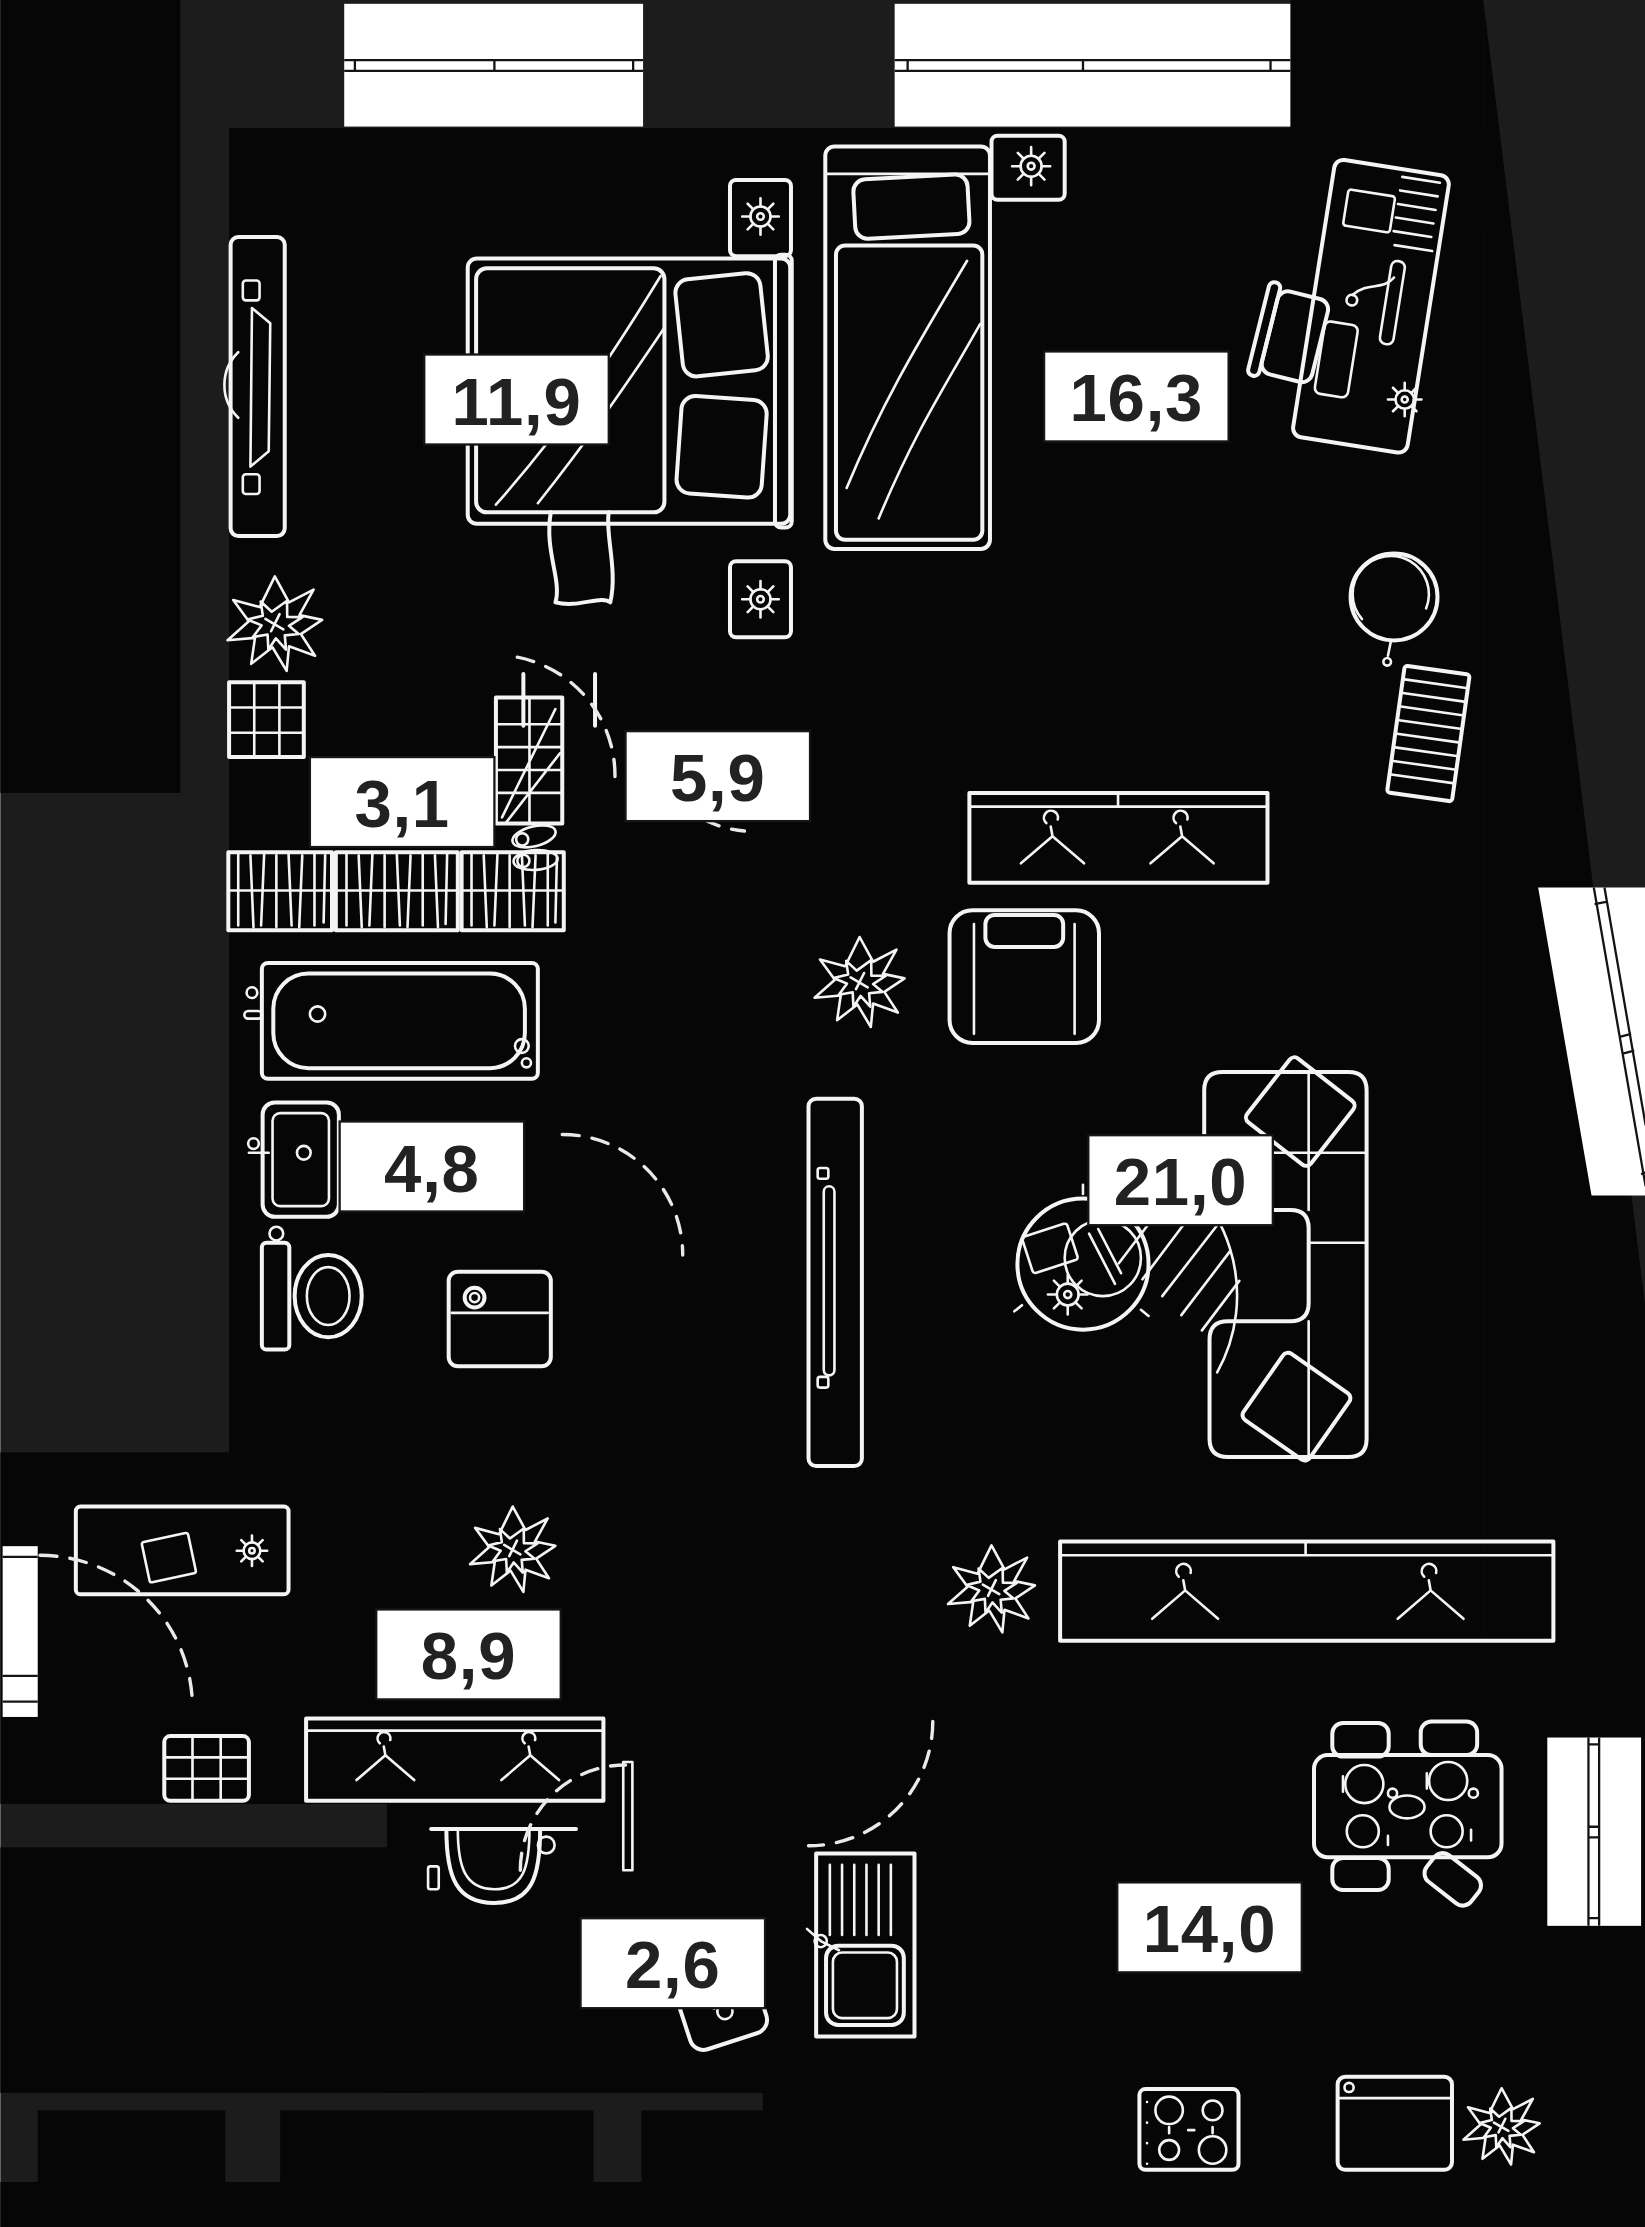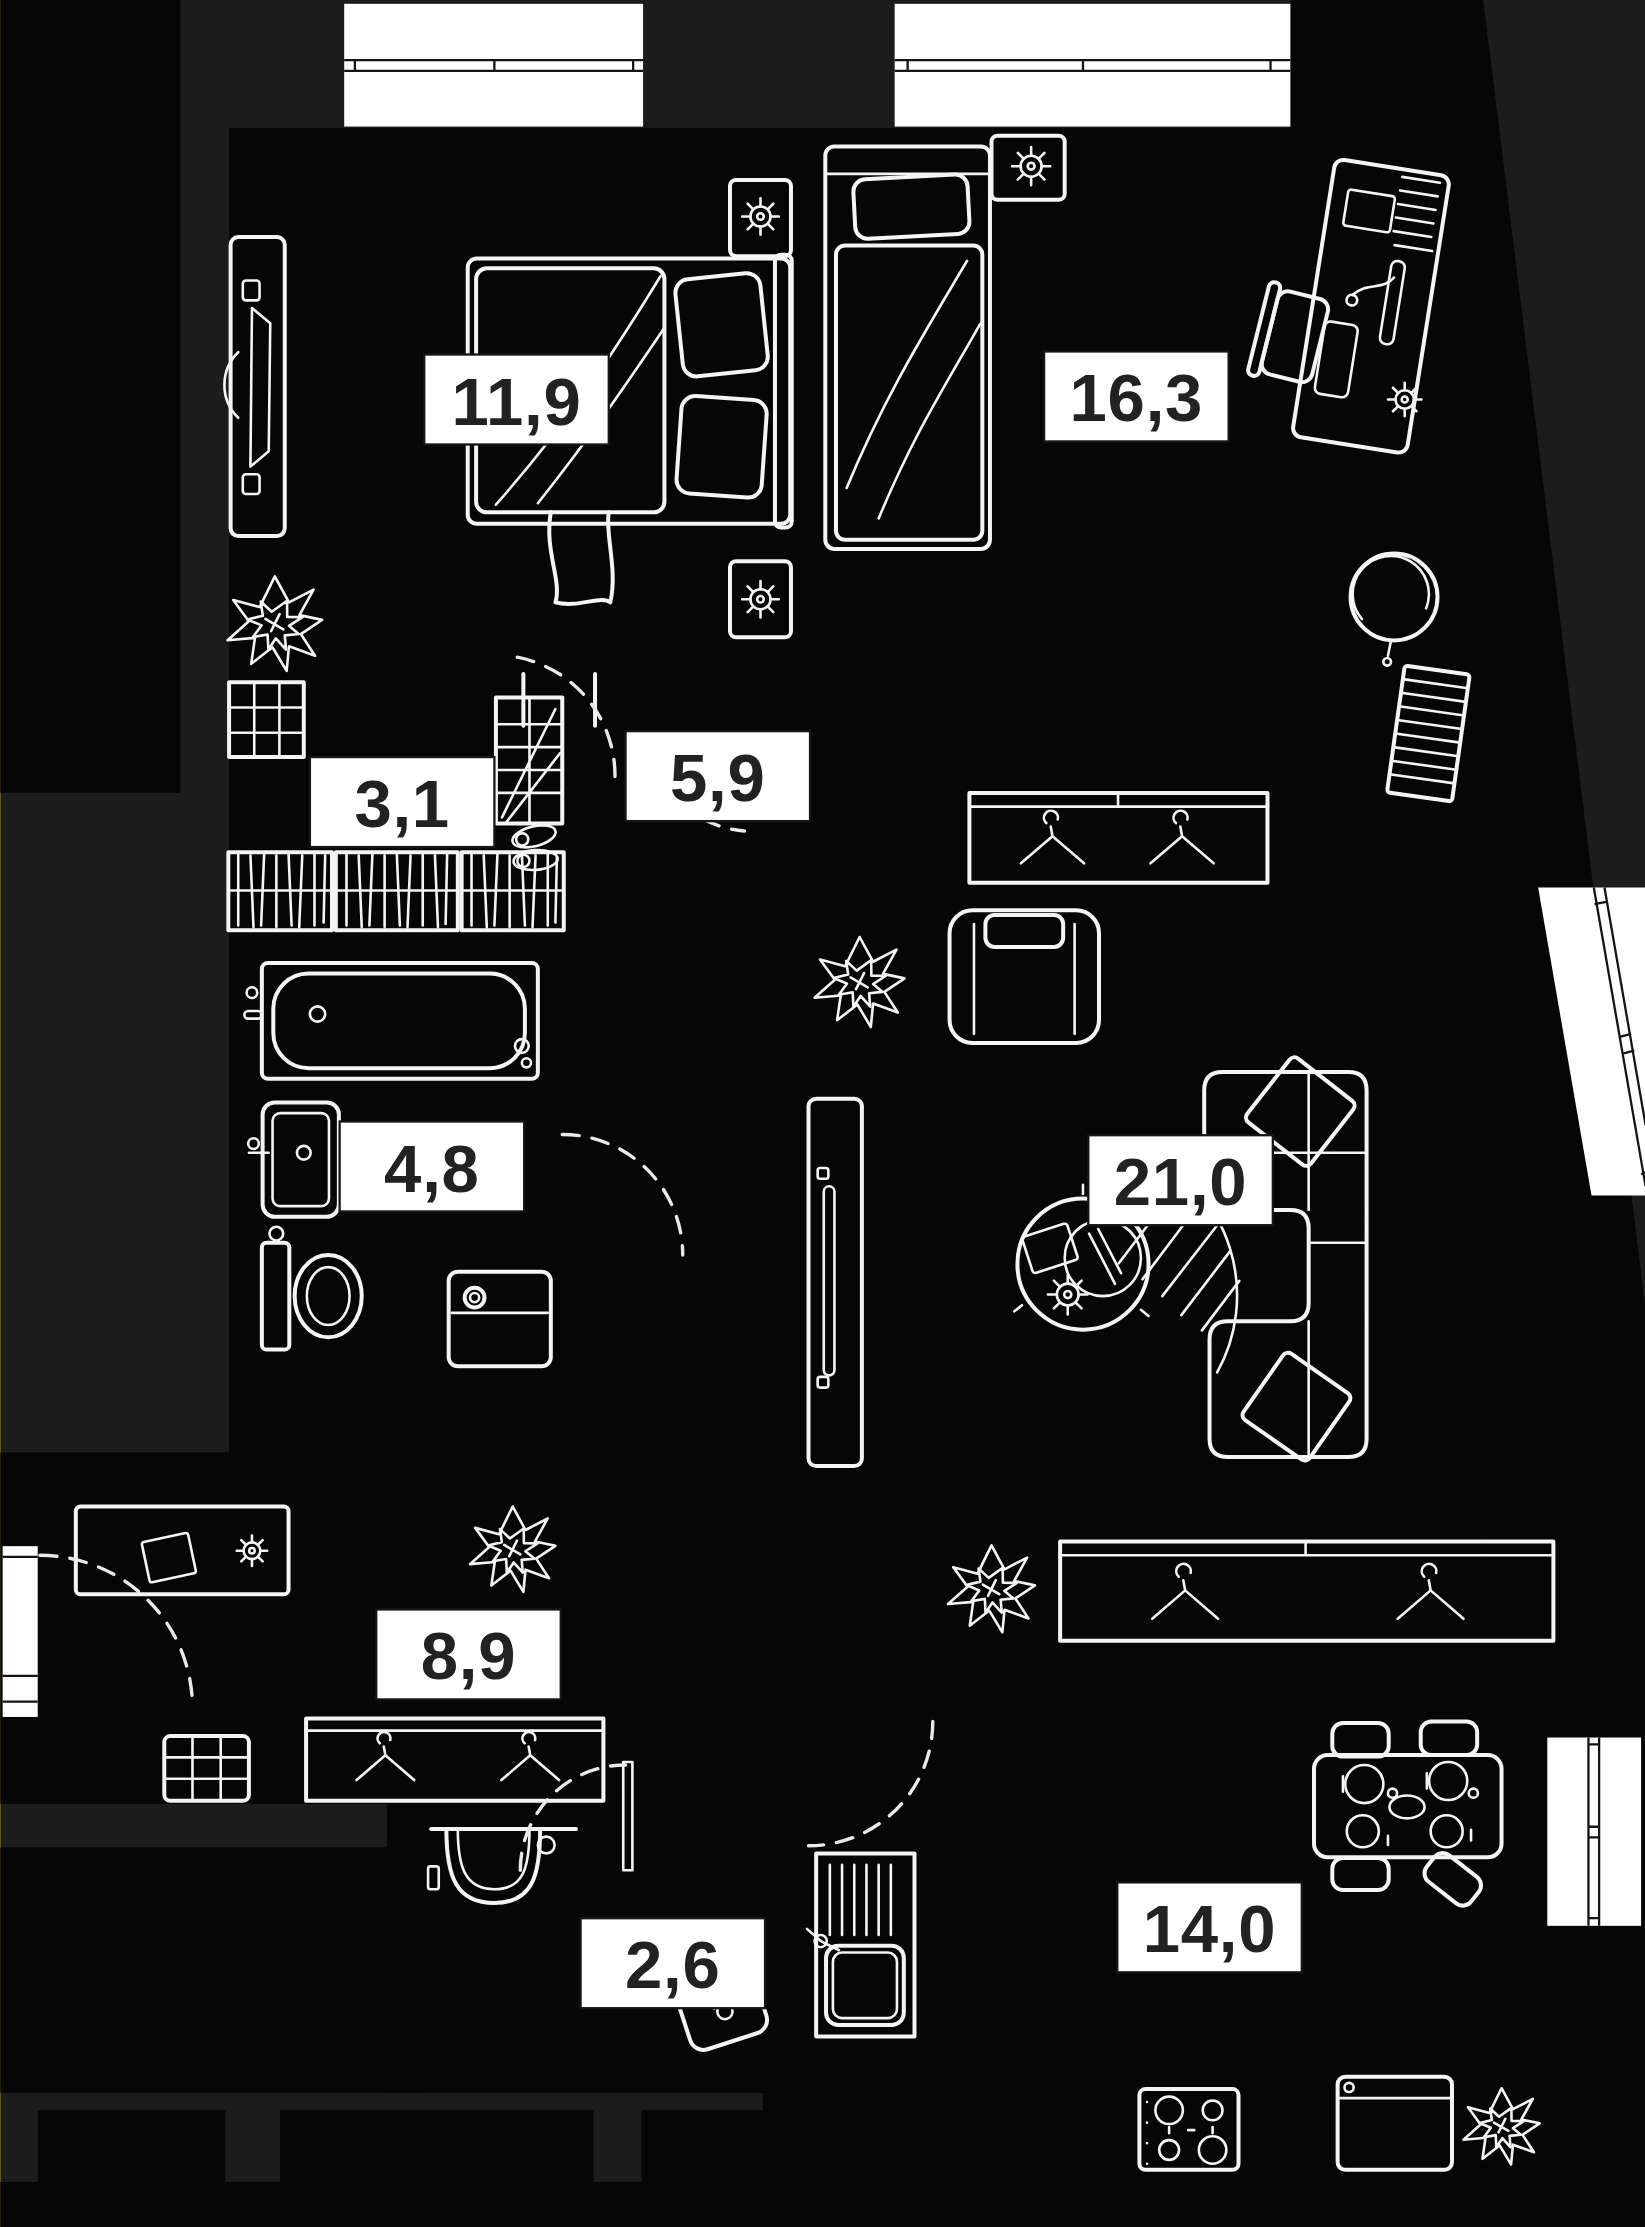--- a/index.html
+++ b/index.html
@@ -1,16 +1,16 @@
 <!DOCTYPE html>
 <html style="font-size:12.2px"><head>
 <meta charset="utf-8">
 <style>
   html,body{margin:0;padding:0;background:#1c1c1c;}
-  .stage{position:relative;width:1646px;height:2227px;background:#eab308;overflow:hidden;}
+  .stage{position:relative;width:1646px;height:2227px;background:#e5e5e5;overflow:hidden;}
   svg{display:block;width:100%;height:100%;}
   .blk{fill:#060606;stroke:none;}
   .win{fill:#ffffff;stroke:none;}
   .frame{fill:none;stroke:#141414;stroke-width:3;}
   .ln{fill:none;stroke:#f4f4f4;stroke-width:4;stroke-linecap:round;stroke-linejoin:round;vector-effect:non-scaling-stroke;}
   .lnt{fill:none;stroke:#f4f4f4;stroke-width:2.6;stroke-linecap:round;stroke-linejoin:round;vector-effect:non-scaling-stroke;}
   .dash{fill:none;stroke:#e9e9e9;stroke-width:3.4;stroke-dasharray:17 13;stroke-linecap:round;vector-effect:non-scaling-stroke;}
   .lbl rect{fill:#ffffff;stroke:#161616;stroke-width:3;}
   .lbl text{font-family:"Liberation Sans",sans-serif;font-size:88px;font-weight:700;fill:#222222;
             text-anchor:middle;dominant-baseline:central;letter-spacing:1px;}

